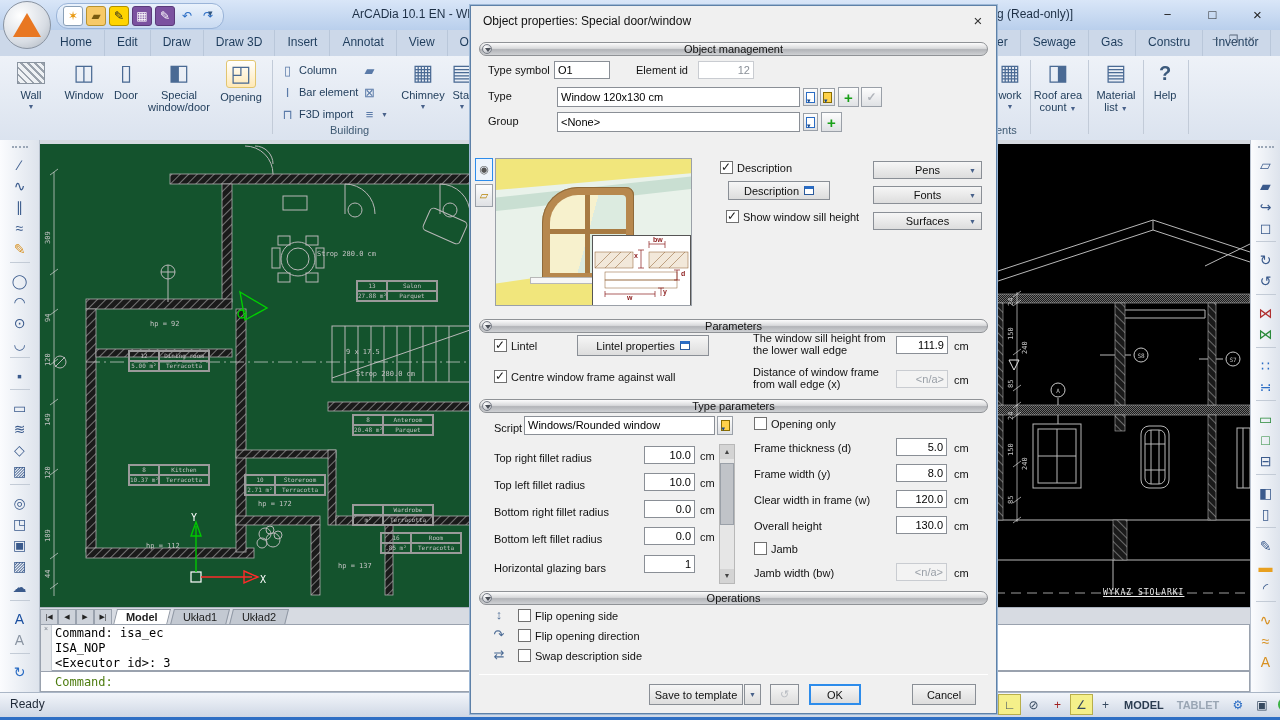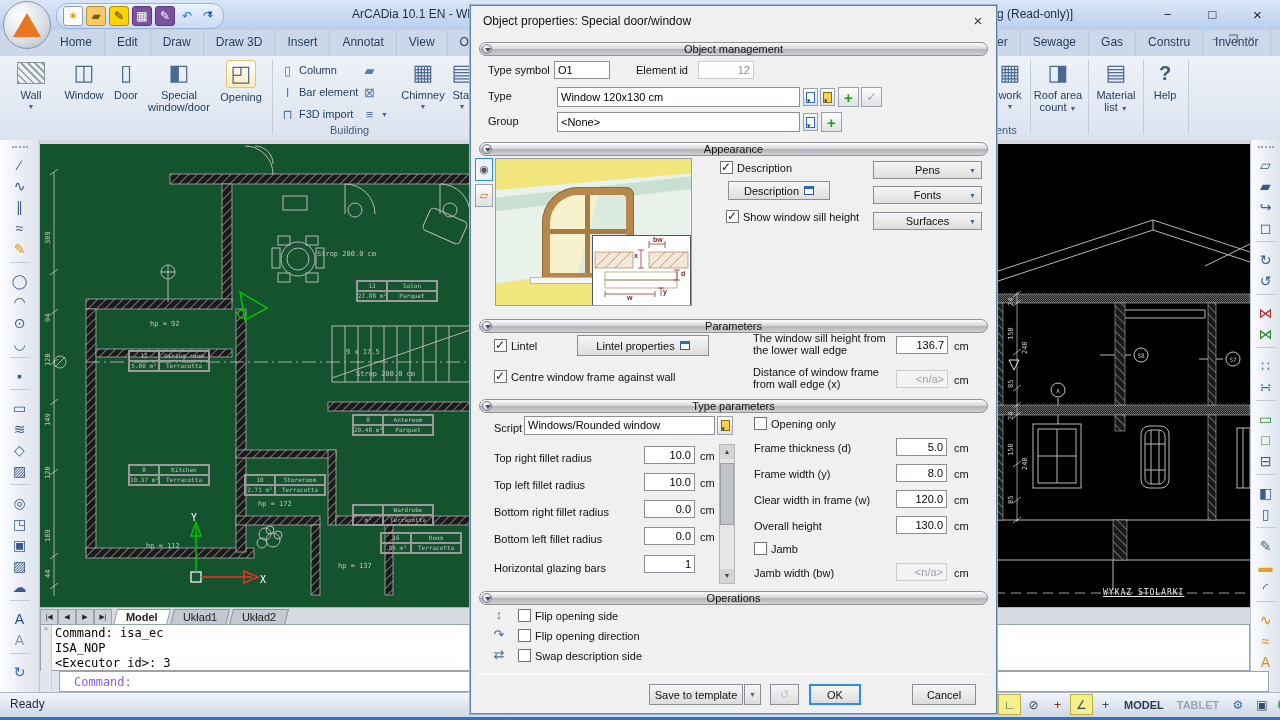--- a/index.html
+++ b/index.html
@@ -62,21 +62,21 @@
   .rrow div:nth-child(2){width:48px;}
 
   
   #laytabs{left:40px;top:607px;width:1210px;height:17px;background:#d7dbe2;border-top:1px solid #aab2bf;display:flex;align-items:flex-end;}
   .navbtn{width:16px;height:14px;background:#cdd2da;border:1px solid #9aa2ae;font-size:7px;text-align:center;line-height:14px;color:#222;}
   .ltab{height:15px;padding:0 10px;font-size:11px;line-height:15px;color:#222;background:#c3c9d2;border:1px solid #8f97a3;border-bottom:none;transform:skewX(-14deg);margin-left:3px;}
   .ltab span{display:inline-block;transform:skewX(14deg);}
   .ltab.active{background:#ffffff;font-weight:bold;}
   #cmdhist{left:40px;top:624px;width:1210px;height:47px;background:#ffffff;border:1px solid #9aa2ae;box-sizing:border-box;font-family:"DejaVu Sans Mono",monospace;font-size:12px;color:#000;padding:1px 12px 0 14px;line-height:15px;}
   #cmdstrip{left:41px;top:625px;width:10px;height:66px;background:#e3e6ea;border-right:1px solid #c6ccd4;font-size:7px;color:#7a828e;text-align:center;}
-  #cmdline{left:40px;top:671px;width:1210px;height:21px;background:#ffffff;border:1px solid #9aa2ae;box-sizing:border-box;font-family:"DejaVu Sans Mono",monospace;font-size:12px;color:#8b5cf6;padding:3px 4px 0 14px;margin-left:19px;}
+  #cmdline{left:40px;top:671px;width:1210px;height:21px;background:#ffffff;border:1px solid #9aa2ae;box-sizing:border-box;font-family:"DejaVu Sans Mono",monospace;font-size:12px;color:#4d7c0f;padding:3px 4px 0 14px;}
 
   
   #statusbar{left:0;top:692px;width:1280px;height:25px;background:linear-gradient(#f2f5fa,#cdd6e4);border-top:1px solid #aab6c6;}
   #status-left{left:10px;top:697px;font-size:12px;color:#1f2937;}
   #status-icons{left:998px;top:694px;display:flex;align-items:center;gap:1px;}
   .sic{width:21px;height:19px;display:flex;align-items:center;justify-content:center;font-size:12px;color:#374a60;border:1px solid transparent;}
   .sic.active{background:#f5f08a;border:1px solid #b8ae4a;}
   .sic.txt{width:auto;padding:0 5px;font-size:11px;font-weight:bold;color:#2b3c50;}
   .sic.dis{color:#9aa6b4;}
   .sic.round span{background:#3bb143;color:#fff;border-radius:50%;width:15px;height:15px;line-height:15px;text-align:center;font-size:10px;}
@@ -736,24 +736,20 @@
       </div>
     <div class="dlbl" style="left:17px;top:109px;">Group</div>
     <div class="din left" style="left:86px;top:106px;width:243px;height:20px;line-height:16px;">&lt;None&gt;</div>
     <div class="minibtn" style="left:332px;top:107px;width:15px;height:18px;">
         <span class="pageic"></span>
       </div>
     <div class="minibtn" style="left:350px;top:106px;width:21px;height:20px;">
         <span class="plus">+</span>
       </div>
 
-    <div class="sechdr abs" style="top:136px;">
-        <span class="chev"></span>
-        <span>Appearance</span>
-      </div>
     <div id="sidebtn1" class="abs">◉</div>
     <div id="sidebtn2" class="abs">▱</div>
     <div id="preview" class="abs">
       <div class="pv" id="pv-yellow-top"></div>
       <div class="pv" id="pv-teal"></div>
       <div class="pv" id="pv-yellow-bot"></div>
       <div class="pv" id="pv-frame"></div>
       <div class="pv" id="pv-glass"></div>
       <div class="pv" id="pv-bar-v"></div>
       <div class="pv" id="pv-bar-h"></div>
@@ -807,21 +803,21 @@
         <span class="chev"></span>
         <span>Parameters</span>
       </div>
     <span class="cb checked" style="left:23px;top:333px;"></span>
     <div class="dlbl" style="left:40px;top:334px;">Lintel</div>
     <div class="dbtn" style="left:106px;top:329px;width:132px;height:21px;">
         <span>Lintel properties</span>
         <span class="winic"></span>
       </div>
     <div class="dlbl wrap" style="left:282px;top:326px;width:150px;">The window sill height from the lower wall edge</div>
-    <div class="din" style="left:425px;top:330px;width:52px;">136.7</div>
+    <div class="din" style="left:425px;top:330px;width:52px;">111.9</div>
     <div class="dlbl" style="left:483px;top:334px;">cm</div>
     <span class="cb checked" style="left:23px;top:364px;"></span>
     <div class="dlbl" style="left:40px;top:365px;">Centre window frame against wall</div>
     <div class="dlbl wrap" style="left:282px;top:360px;width:150px;">Distance of window frame from wall edge (x)</div>
     <div class="din dis" style="left:425px;top:364px;width:52px;">&lt;n/a&gt;</div>
     <div class="dlbl" style="left:483px;top:368px;">cm</div>
 
     <div class="sechdr abs" style="top:393px;">
         <span class="chev"></span>
         <span>Type parameters</span>

